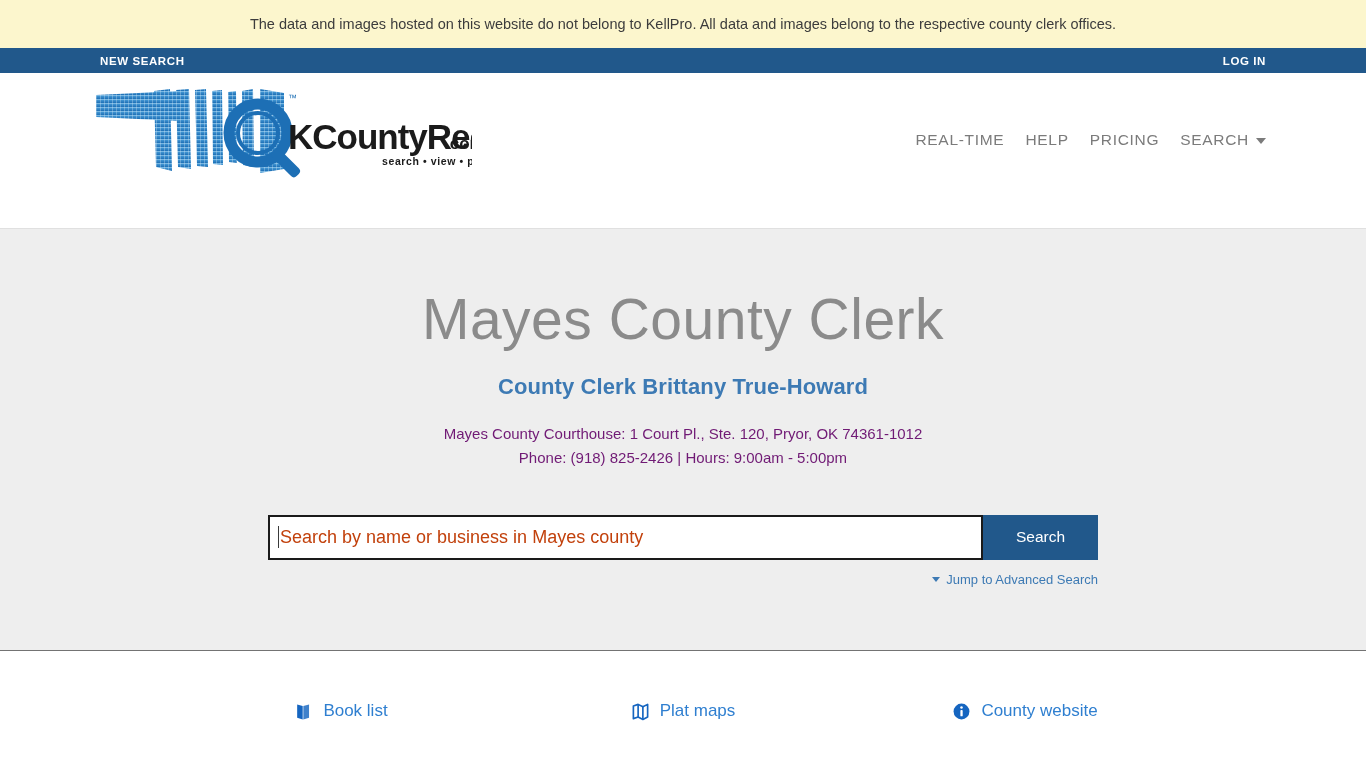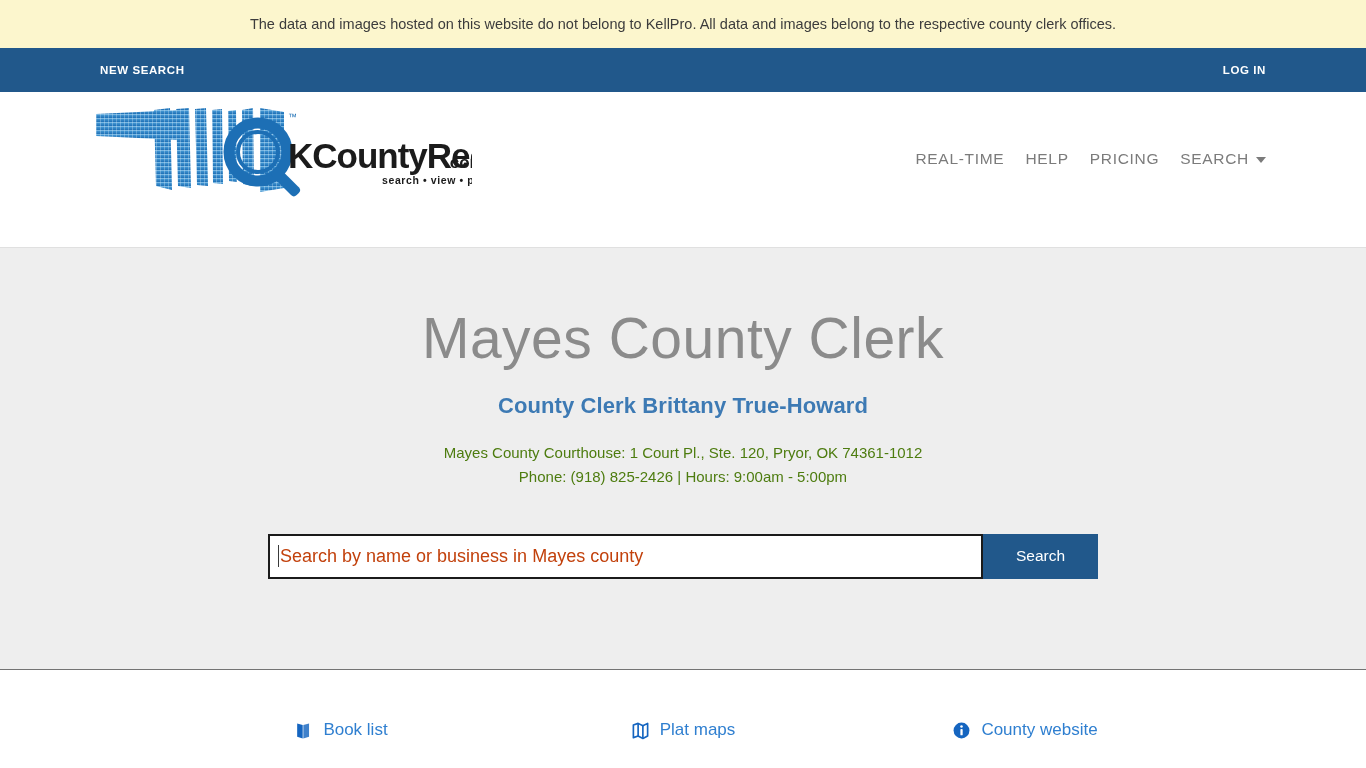--- a/index.html
+++ b/index.html
@@ -20,21 +20,21 @@
     align-items: center;
     justify-content: center;
     color: #3c3c3c;
     font-size: 14.5px;
     line-height: 1.3;
   }
 
   
   .utilnav {
     width: 100%;
-    height: 44px;
+    height: 25px;
     background: #21588b;
     display: flex;
     align-items: center;
     position: relative;
   }
   .utilnav a {
     color: #ffffff;
     font-size: 11.5px;
     font-weight: bold;
     letter-spacing: 0.6px;
@@ -107,21 +107,21 @@
   .hero h2 {
     margin: 22px 0 0 0;
     font-size: 22px;
     font-weight: bold;
     color: #3d7ab4;
     letter-spacing: 0.1px;
   }
   .hero .addr {
     margin-top: 22px;
     font-size: 15px;
-    color: #4d7c0f;
+    color: #701a75;
     text-align: center;
     line-height: 24px;
   }
 
   
   .searchrow {
     margin-top: 45px;
     display: flex;
     align-items: stretch;
     width: 830px;
@@ -269,20 +269,24 @@
   </div>
 
   <div class="searchrow">
     <div class="searchbox">
       <span class="caret-bar"></span>
       <span class="ph">Search by name or business in Mayes county</span>
     </div>
     <button class="searchbtn">Search</button>
   </div>
 
+  <div class="advrow">
+    <span class="caret-sm"></span>
+    <a href="#">Jump to Advanced Search</a>
+  </div>
 </div>
 
 <div class="quicklinks">
 
   <div class="qcell">
     <svg class="qicon" viewBox="0 0 24 24" fill="#1565c0">
       <path d="M4 3 L11 5 L11 22 L4 20 Z"></path>
       <path d="M11.8 5 L19 3 L19 20 L11.8 22 Z" opacity="0.82"></path>
     </svg>
     <a class="lbl" href="#">Book list</a>

